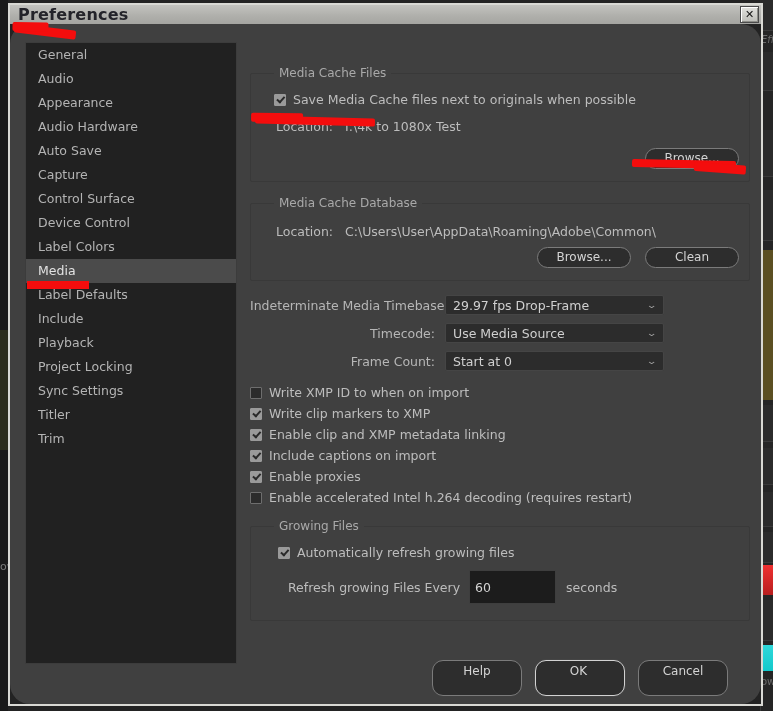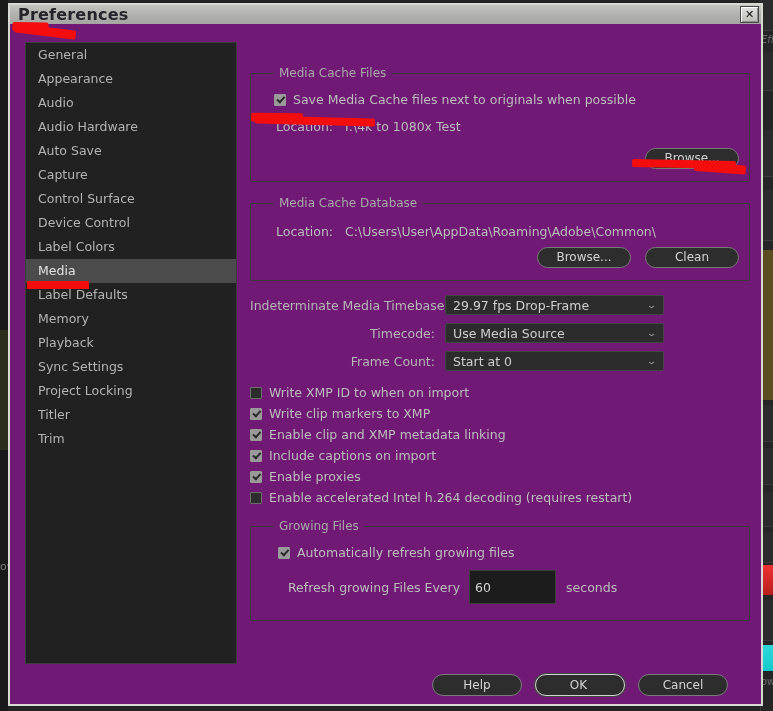--- a/index.html
+++ b/index.html
@@ -112,21 +112,22 @@
     display: flex; align-items: center; justify-content: center;
     font-size: 11px; font-weight: bold; color: #111;
     cursor: pointer;
     font-family: "DejaVu Sans", sans-serif;
     line-height: 1;
   }
 
   #dialog-body {
     flex: 1 1 auto;
     position: relative;
-    background: #701a75;
+    background: #404040;
+    border-radius: 20px;
   }
 
   
   #category-sidebar {
     position: absolute;
     left: 15px;
     top: 18px;
     width: 210px;
     height: 620px;
     background: #212121;
@@ -300,21 +301,21 @@
 
   
   #dialog-footer {
     position: absolute;
     left: 0; right: 0; bottom: 8px;
     display: flex;
     justify-content: flex-end;
     gap: 13px;
     padding-right: 33px;
   }
-  #dialog-footer .pill-btn { min-width: 90px; height: 22px; line-height: 20px; }
+  #dialog-footer .pill-btn { min-width: 90px; height: 36px; line-height: 20px; }
 
   
   .annot {
     position: absolute;
     background: #f40d0d;
     pointer-events: none;
   }
   #annot-general {
     left: 14px; top: 27px; width: 62px; height: 9px;
     transform: rotate(7deg);
@@ -378,34 +379,34 @@
 
   <div id="title-bar">
     <span class="title-text">Preferences</span>
     <div class="close-btn">✕</div>
   </div>
 
   <div id="dialog-body">
 
     <div id="category-sidebar">
         <div class="cat-item"><span>General</span></div>
+        <div class="cat-item"><span>Audio</span></div>
         <div class="cat-item"><span>Appearance</span></div>
-        <div class="cat-item"><span>Audio</span></div>
         <div class="cat-item"><span>Audio Hardware</span></div>
         <div class="cat-item"><span>Auto Save</span></div>
         <div class="cat-item"><span>Capture</span></div>
         <div class="cat-item"><span>Control Surface</span></div>
         <div class="cat-item"><span>Device Control</span></div>
         <div class="cat-item"><span>Label Colors</span></div>
         <div class="cat-item selected"><span>Media</span></div>
         <div class="cat-item"><span>Label Defaults</span></div>
-        <div class="cat-item"><span>Memory</span></div>
+        <div class="cat-item"><span>Include</span></div>
         <div class="cat-item"><span>Playback</span></div>
+        <div class="cat-item"><span>Project Locking</span></div>
         <div class="cat-item"><span>Sync Settings</span></div>
-        <div class="cat-item"><span>Project Locking</span></div>
         <div class="cat-item"><span>Titler</span></div>
         <div class="cat-item"><span>Trim</span></div>
       </div>
 
     <div id="settings-pane">
 
       <fieldset class="group">
         <legend>Media Cache Files</legend>
 
         <div class="checkbox-row">

